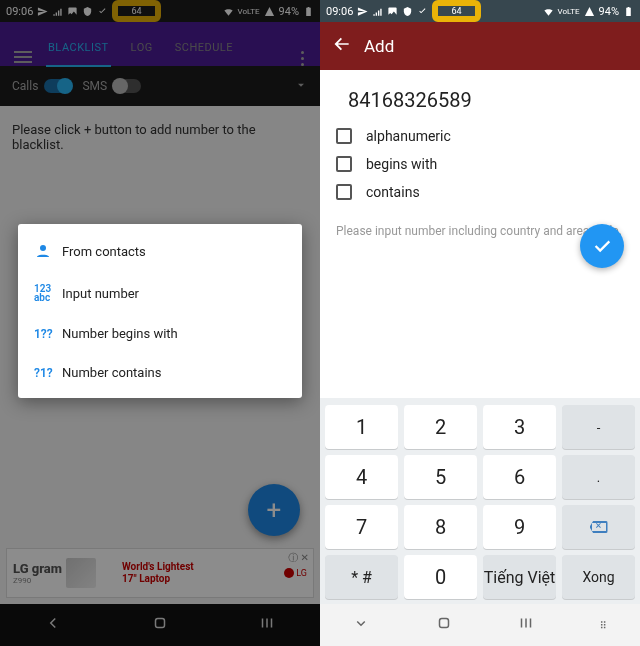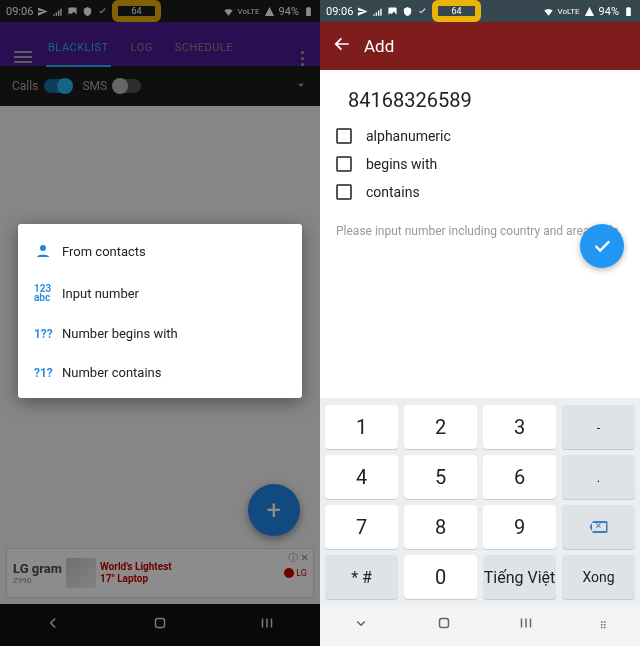--- a/index.html
+++ b/index.html
@@ -44,21 +44,21 @@
   .menu { position: absolute; left: 18px; right: 18px; top: 224px; background: #fff; border-radius: 3px; box-shadow: 0 4px 18px rgba(0,0,0,0.4); padding: 6px 0; }
   .mi { display: flex; align-items: center; padding: 12px 16px; font-size: 13px; color: #222; }
   .mi .ic { width: 28px; color: #1e88e5; font-weight: 600; font-size: 12px; display: flex; align-items: center; }
   .mi .ic svg { width: 18px; height: 18px; fill: #1e88e5; }
 
   
   .fab { position: absolute; right: 20px; bottom: 110px; width: 52px; height: 52px; border-radius: 50%; background: #1e88e5; display: flex; align-items: center; justify-content: center; color: #fff; font-size: 26px; box-shadow: 0 3px 8px rgba(0,0,0,0.4); }
 
   
   .ad { position: absolute; left: 6px; right: 6px; bottom: 48px; height: 50px; background: #fff; border: 1px solid #ddd; display: flex; align-items: center; padding: 4px 6px; font-size: 10px; }
-  .ad .txt { color: #c00; font-weight: 700; line-height: 12px; margin-left: 0; }
+  .ad .txt { color: #c00; font-weight: 700; line-height: 12px; margin-left: 22px; }
   .ad .lg { font-weight: 800; color: #555; font-size: 13px; }
   .ad .close { position: absolute; top: 2px; right: 4px; color: #888; font-size: 10px; }
 
   
   .navbar { position: absolute; bottom: 0; left: 0; right: 0; height: 42px; background: #111; display: flex; align-items: center; justify-content: space-around; color: #ddd; }
   .phone.right .navbar { background: #f3f3f3; color: #666; }
   .navbar svg { width: 18px; height: 18px; fill: currentColor; }
 
   
   .appbar { background: #7f1d1d; color: #fff; height: 48px; display: flex; align-items: center; padding: 0 8px; font-size: 17px; }
@@ -153,20 +153,21 @@
       <div class="sw">
           <div class="kn"></div>
         </div>
       <div class="chev">
         <svg viewBox="0 0 24 24">
             <path d="M7 10l5 5 5-5z"></path>
           </svg>
       </div>
     </div>
 
+    <div class="hint">Please click + button to add number to the blacklist.</div>
 
     <div class="fab">+</div>
 
     <div class="ad">
       <div>
         <div class="lg"><span>LG gram</span></div>
         <div style="font-size:8px;color:#888">Z990</div>
       </div>
       <div style="width:30px;height:30px;background:linear-gradient(135deg,#ccc,#eee);margin:0 4px;border-radius:2px"></div>
       <div class="txt">

